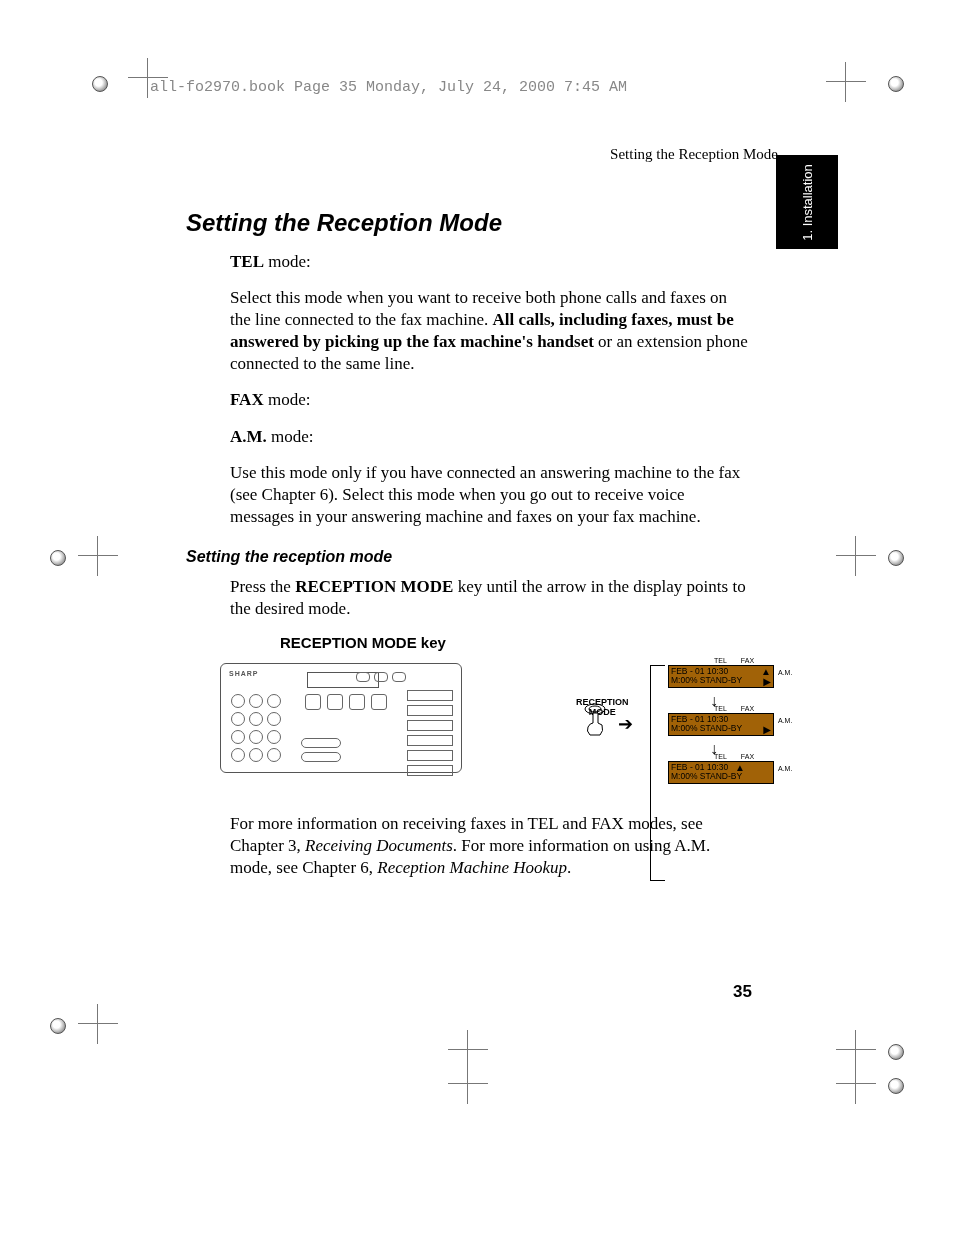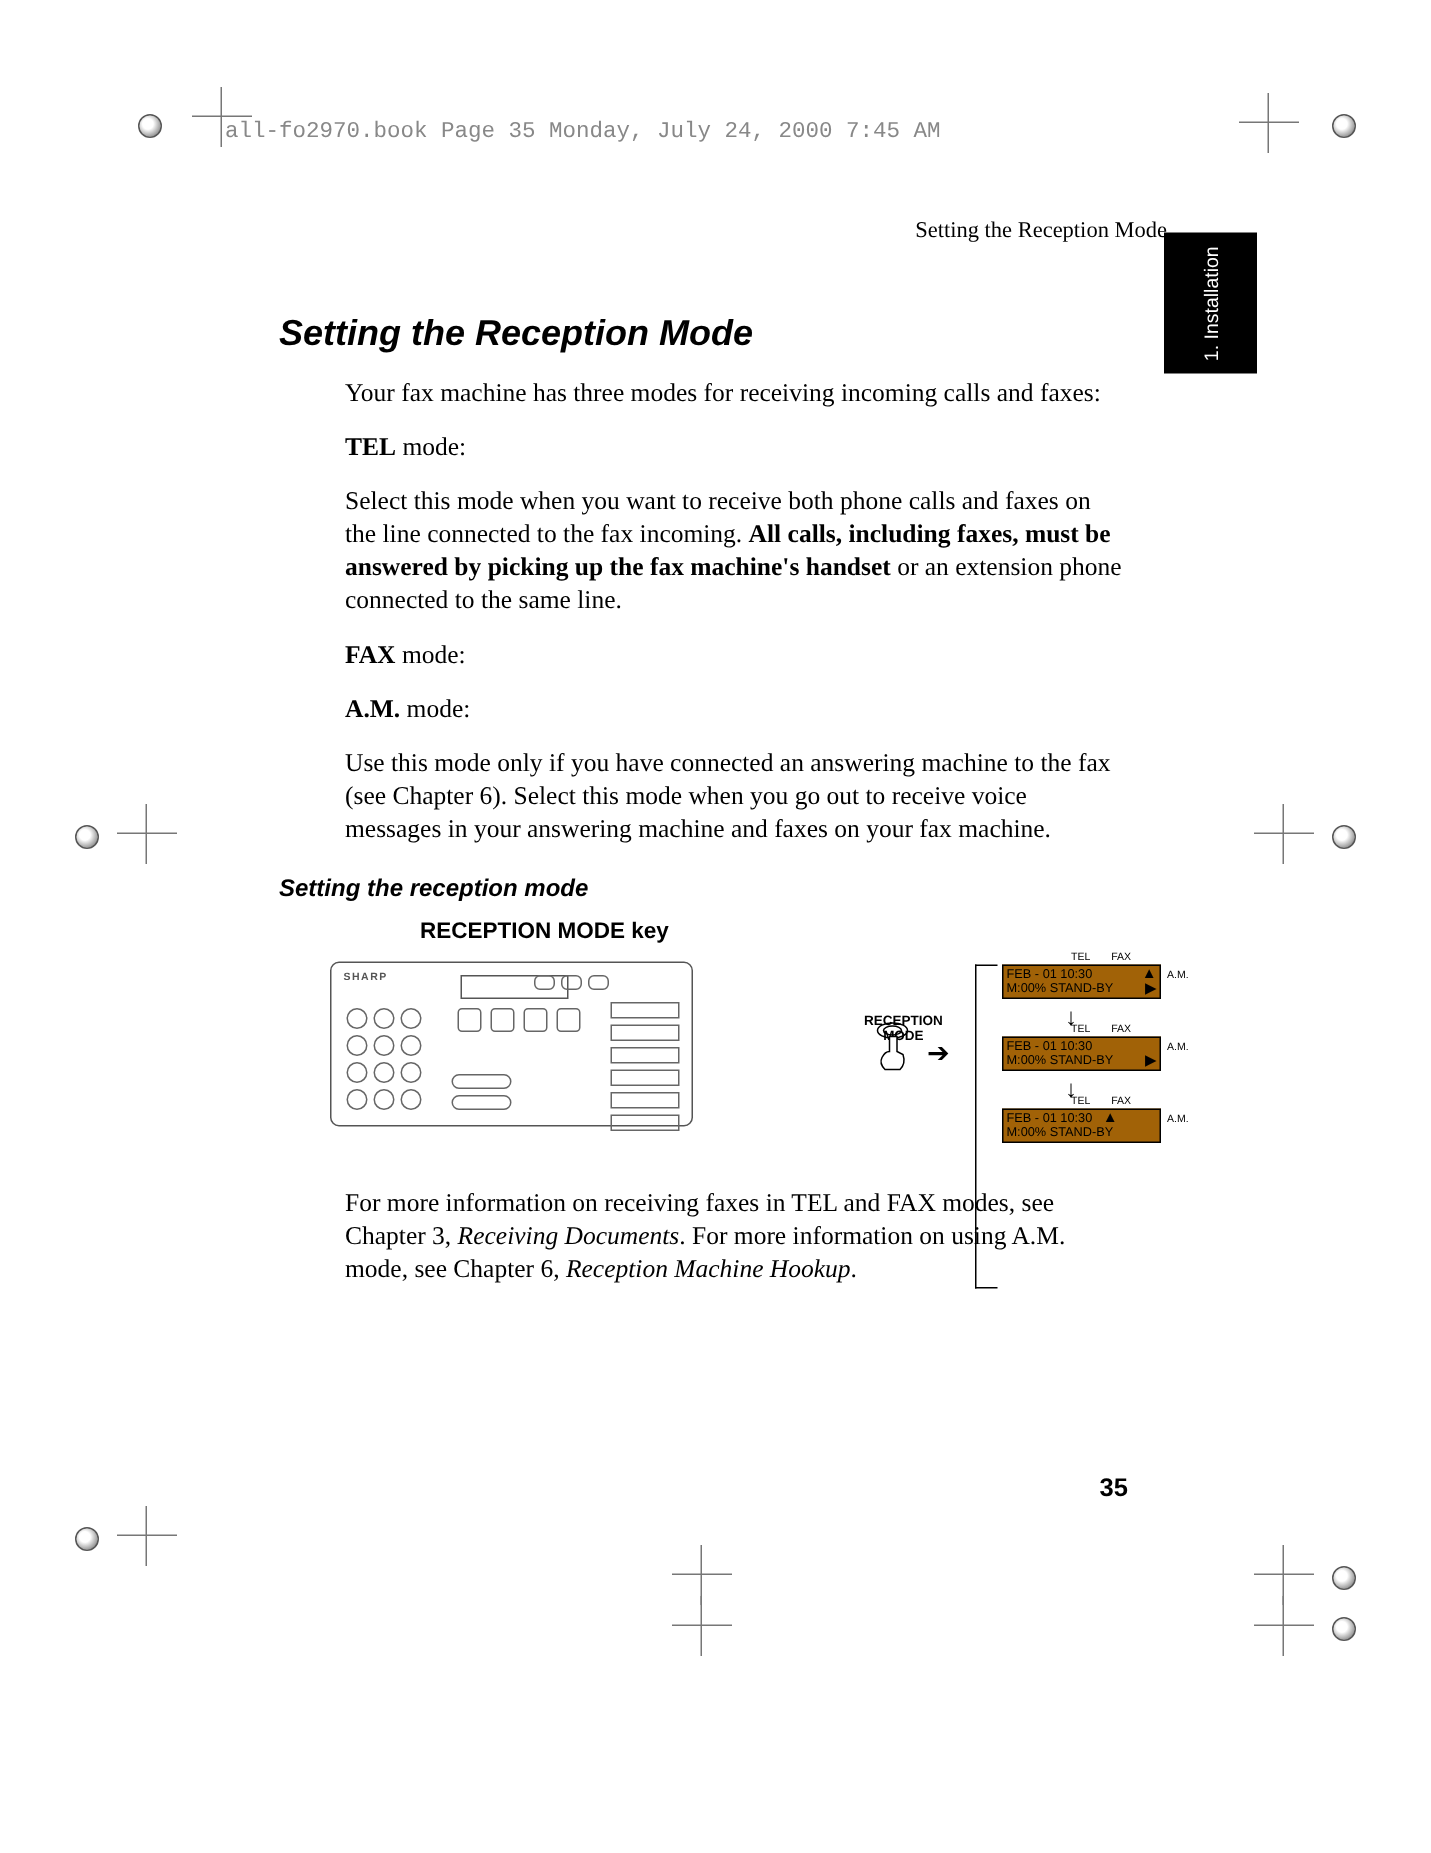--- a/index.html
+++ b/index.html
@@ -240,41 +240,45 @@
 
   <div class="running-head">Setting the Reception Mode</div>
 
   <div class="chapter-tab">
     <span>1. Installation</span>
   </div>
 
   <h1 class="title">Setting the Reception Mode</h1>
 
   <div class="content">
-    <p>Your fax machine has three modes for receiving incoming calls and faxes:</p>
 
     <p class="mode-head">
       <b>TEL</b><span> mode:</span>
     </p>
     <p>
-      <span>Select this mode when you want to receive both phone calls and faxes on the line connected to the fax incoming. </span><b>All calls, including faxes, must be answered by picking up the fax machine's handset</b><span> or an extension phone connected to the same line.</span>
+      <span>Select this mode when you want to receive both phone calls and faxes on the line connected to the fax machine. </span><b>All calls, including faxes, must be answered by picking up the fax machine's handset</b><span> or an extension phone connected to the same line.</span>
     </p>
 
     <p class="mode-head">
       <b>FAX</b><span> mode:</span>
     </p>
 
     <p class="mode-head">
       <b>A.M.</b><span> mode:</span>
     </p>
     <p>Use this mode only if you have connected an answering machine to the fax (see Chapter 6). Select this mode when you go out to receive voice messages in your answering machine and faxes on your fax machine.</p>
   </div>
 
   <h2 class="sub">Setting the reception mode</h2>
 
+  <div class="content">
+    <p>
+      <span>Press the </span><b>RECEPTION MODE</b><span> key until the arrow in the display points to the desired mode.</span>
+    </p>
+  </div>
 
   <div class="key-label">RECEPTION MODE key</div>
 
   <div class="diagram">
     <div class="fax-panel">
       <div class="brand">SHARP</div>
       <div class="lcd"></div>
       <div class="ovals">
         <div></div>
           <div></div>

